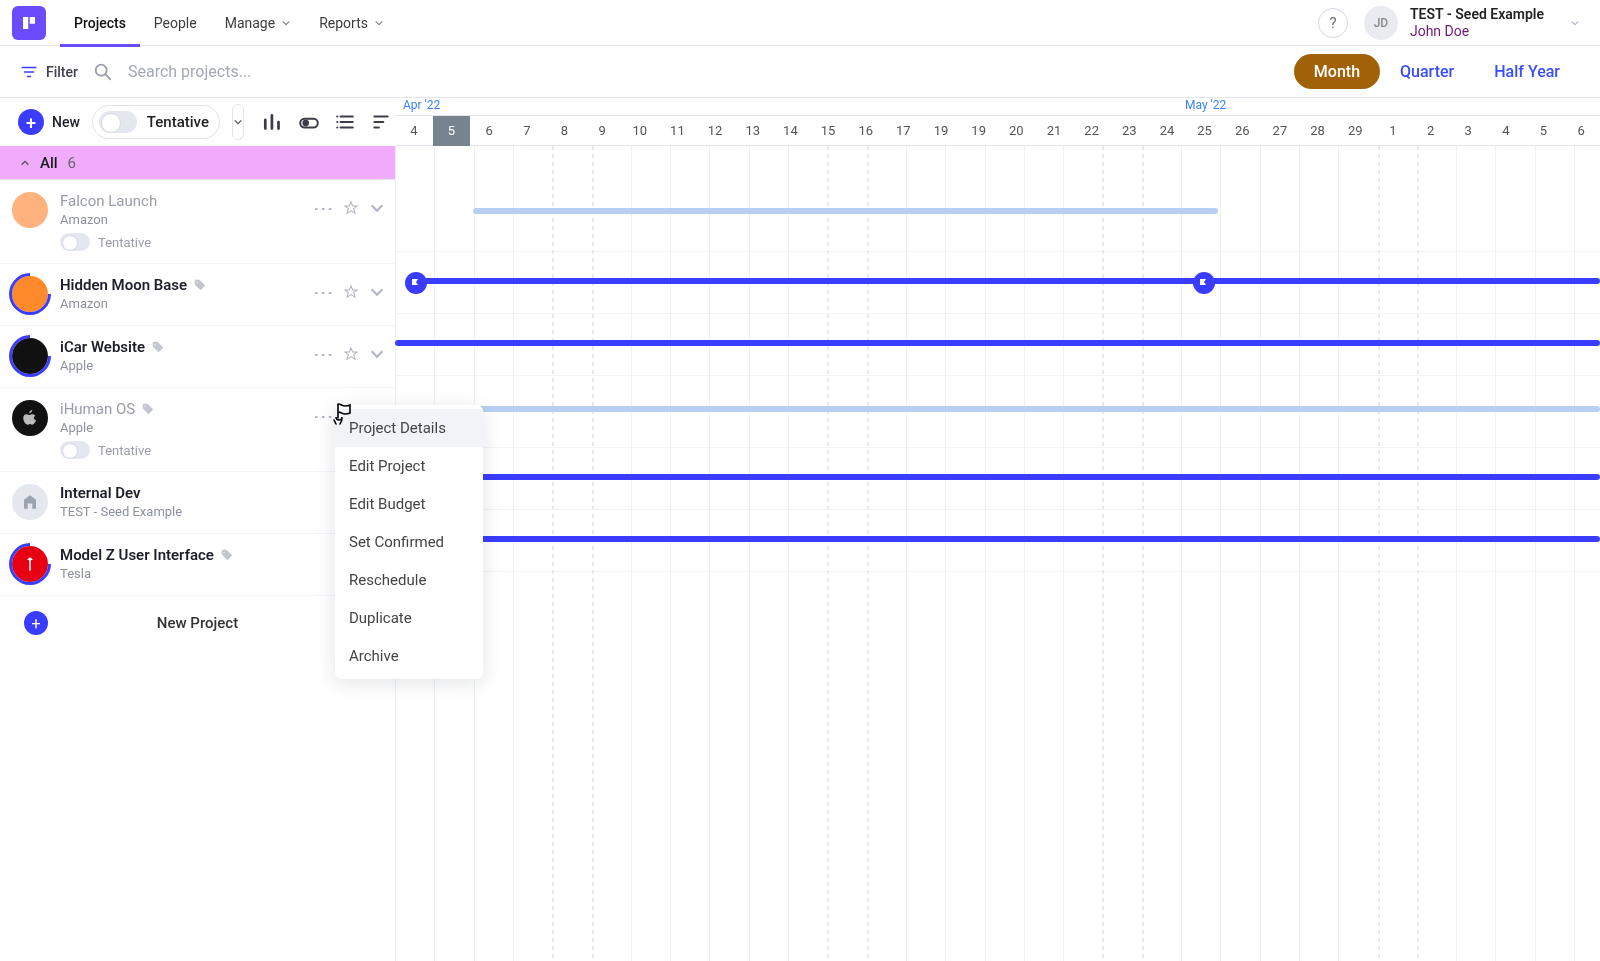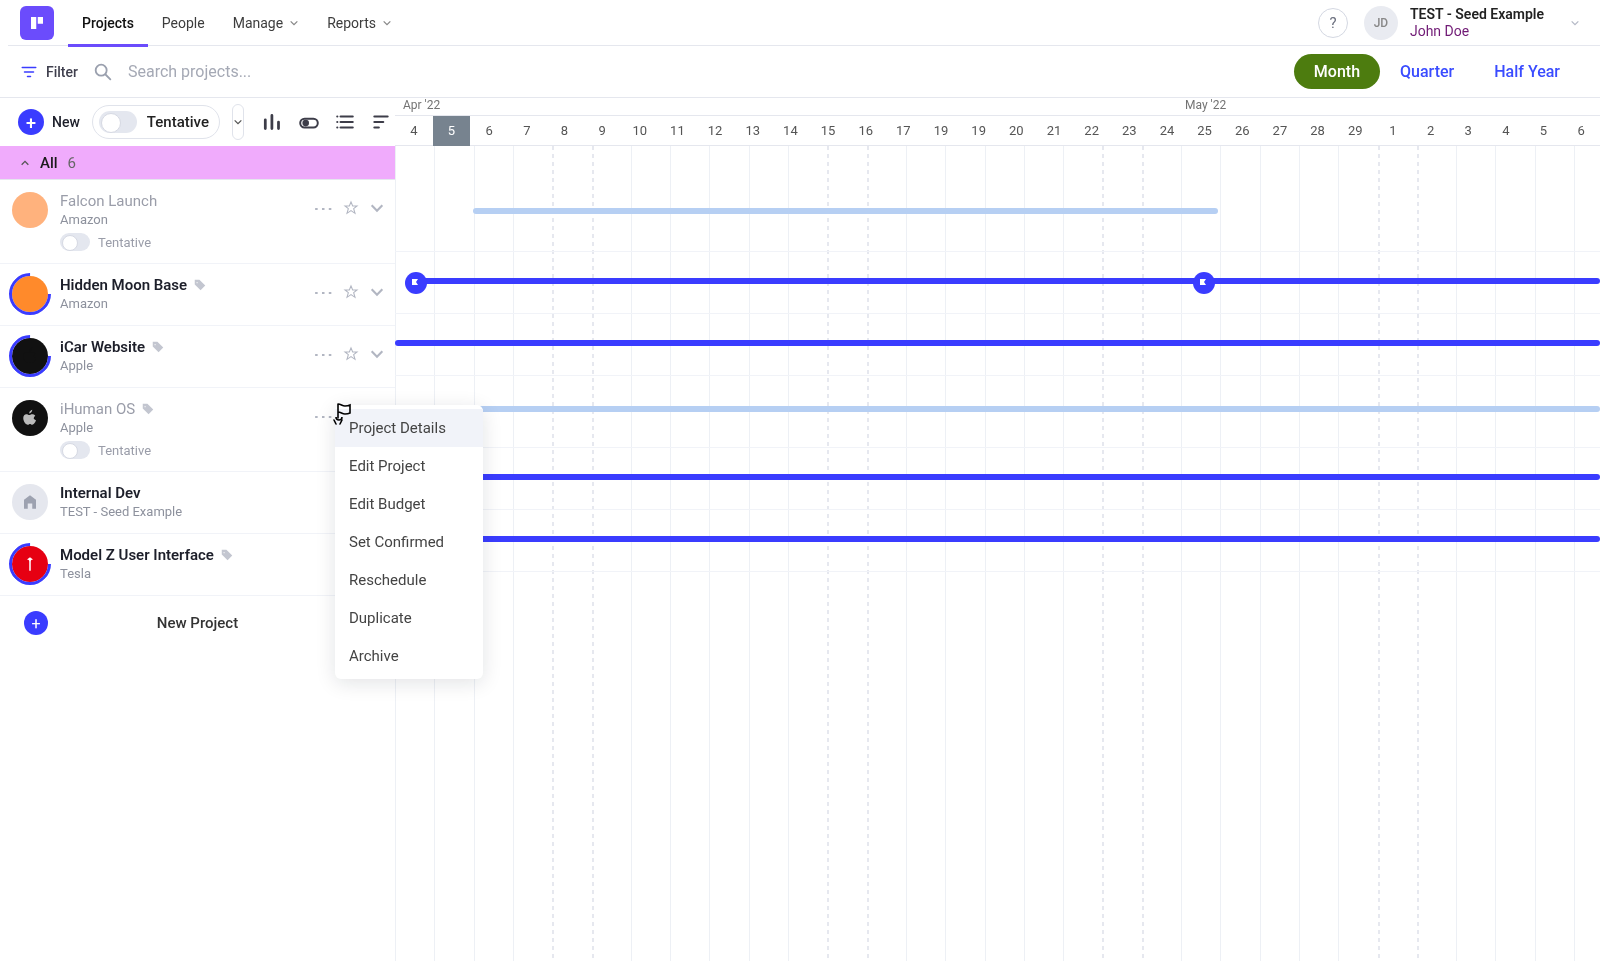--- a/index.html
+++ b/index.html
@@ -1,19 +1,19 @@
 <!DOCTYPE html>
 <html><head>
 <meta charset="utf-8">
 <style>
 * { margin:0; padding:0; box-sizing:border-box; font-family:-apple-system,BlinkMacSystemFont,"Segoe UI",Roboto,sans-serif; }
 body { background:#fff; color:#1a1a1a; font-size:14px; width:1600px; height:961px; overflow:hidden; position:relative; }
 
 
-.header { height:46px; display:flex; align-items:center; padding:0 20px 0 12px; border-bottom:1px solid #e5e7ee;margin-left:8px; }
+.header { height:46px; display:flex; align-items:center; padding:0 20px 0 12px; border-bottom:1px solid #e5e7ee; }
 .logo { width:34px; height:34px; background:#6B4CFC; border-radius:6px; display:flex; align-items:center; justify-content:center; margin-right:14px; }
 .logo svg { width:18px; height:18px; fill:#fff; }
 .nav { display:flex; gap:0; }
 .nav-item { padding:0 14px; height:46px; display:flex; align-items:center; color:#3d3d3d; cursor:pointer; position:relative; gap:6px; }
 .nav-item.active { color:#111; font-weight:500; }
 .nav-item.active::after { content:""; position:absolute; left:0; right:0; bottom:-1px; height:3px; background:#6B4CFC; }
 .chevron-down { width:10px; height:10px; }
 .spacer { flex:1; }
 .help { width:30px; height:30px; border:1px solid #d4d8e2; border-radius:50%; display:flex; align-items:center; justify-content:center; color:#6b6f7e; margin-right:16px; font-size:15px; }
 .user { display:flex; align-items:center; gap:12px; }
@@ -28,37 +28,37 @@
 .filter-btn { display:flex; align-items:center; gap:8px; color:#3f3f4d; font-weight:500; cursor:pointer; }
 .filter-icon { width:18px; height:18px; }
 .search-icon { width:22px; height:22px; color:#9aa0ae; }
 .search-input { border:none; outline:none; font-size:16px; color:#3d3d3d; background:transparent; width:260px; }
 .search-input::placeholder { color:#a5a9b5; }
 .nav-arrows { display:flex; align-items:center; gap:0; margin-left:auto; }
 .arrow-btn { width:36px; height:36px; display:flex; align-items:center; justify-content:center; color:#3a4cff; cursor:pointer; }
 .today-btn { color:#3a4cff; font-weight:500; padding:0 16px; cursor:pointer; font-size:16px; }
 .view-pills { display:flex; align-items:center; background:transparent; border:0; margin-left:8px; }
 .view-pill { padding:8px 20px; border-radius:24px; color:#3a4cff; font-weight:500; cursor:pointer; font-size:16px; }
-.view-pill.active { background:#4d7c0f; color:#fff; }
+.view-pill.active { background:#a16207; color:#fff; }
 
 
 .subbar { position:absolute; top:98px; left:0; width:395px; height:48px; display:flex; align-items:center; padding:0 12px 0 18px; gap:12px; z-index:3; background:#fff; }
 .new-btn { display:flex; align-items:center; gap:8px; color:#1d1f2a; font-weight:500; cursor:pointer; }
 .plus-circle { width:26px; height:26px; border-radius:50%; background:#3a3cff; display:flex; align-items:center; justify-content:center; color:#fff; font-size:18px; }
 .tentative-pill { display:flex; align-items:center; gap:10px; border:1px solid #e0e3eb; border-radius:24px; padding:5px 10px 5px 6px; }
 .toggle { width:38px; height:22px; border-radius:11px; background:#e4e7ef; position:relative; }
 .toggle::after { content:""; position:absolute; left:2px; top:2px; width:18px; height:18px; border-radius:50%; background:#fff; border:1px solid #d6d9e3; }
 .pill-text { font-weight:500; color:#222; font-size:15px; }
 .pill-chev { display:flex; align-items:center; justify-content:center; width:30px; height:36px; border:1px solid #e0e3eb; border-radius:24px; cursor:pointer; }
 .tb-icons { display:flex; gap:14px; margin-left:6px; }
 .tb-icon { width:22px; height:22px; color:#3d3d49; cursor:pointer; display:flex; align-items:center; justify-content:center; }
 
 
 .timeline-hdr { position:absolute; top:98px; left:395px; right:0; height:48px; border-bottom:1px solid #e5e7ee; }
-.month-strip { height:18px; display:flex; align-items:center; padding-left:8px; font-size:12px; color:#737373; border-bottom:1px solid #e5e7ee; }
+.month-strip { height:18px; display:flex; align-items:center; padding-left:8px; font-size:12px; color:#3b82f6; border-bottom:1px solid #e5e7ee; }
 .month-a { position:absolute; top:0; left:8px; }
 .month-b { position:absolute; top:0; left:782px; }
 .date-row { position:absolute; top:18px; left:0; right:0; height:30px; display:flex; }
 .day-cell { width:39.3px; text-align:center; line-height:30px; font-size:13px; color:#555; }
 .day-cell.today { background:#77838f; color:#fff; }
 
 .grid { position:absolute; top:146px; left:395px; right:0; bottom:0; z-index:0; }
 .grid-line { position:absolute; top:0; bottom:0; width:1px; background:#edf0f5; }
 .grid-line.dotted { background-image:repeating-linear-gradient(to bottom,#e6e8ef 0,#e6e8ef 4px,transparent 4px,transparent 8px); background-color:transparent; width:2px; }
 

